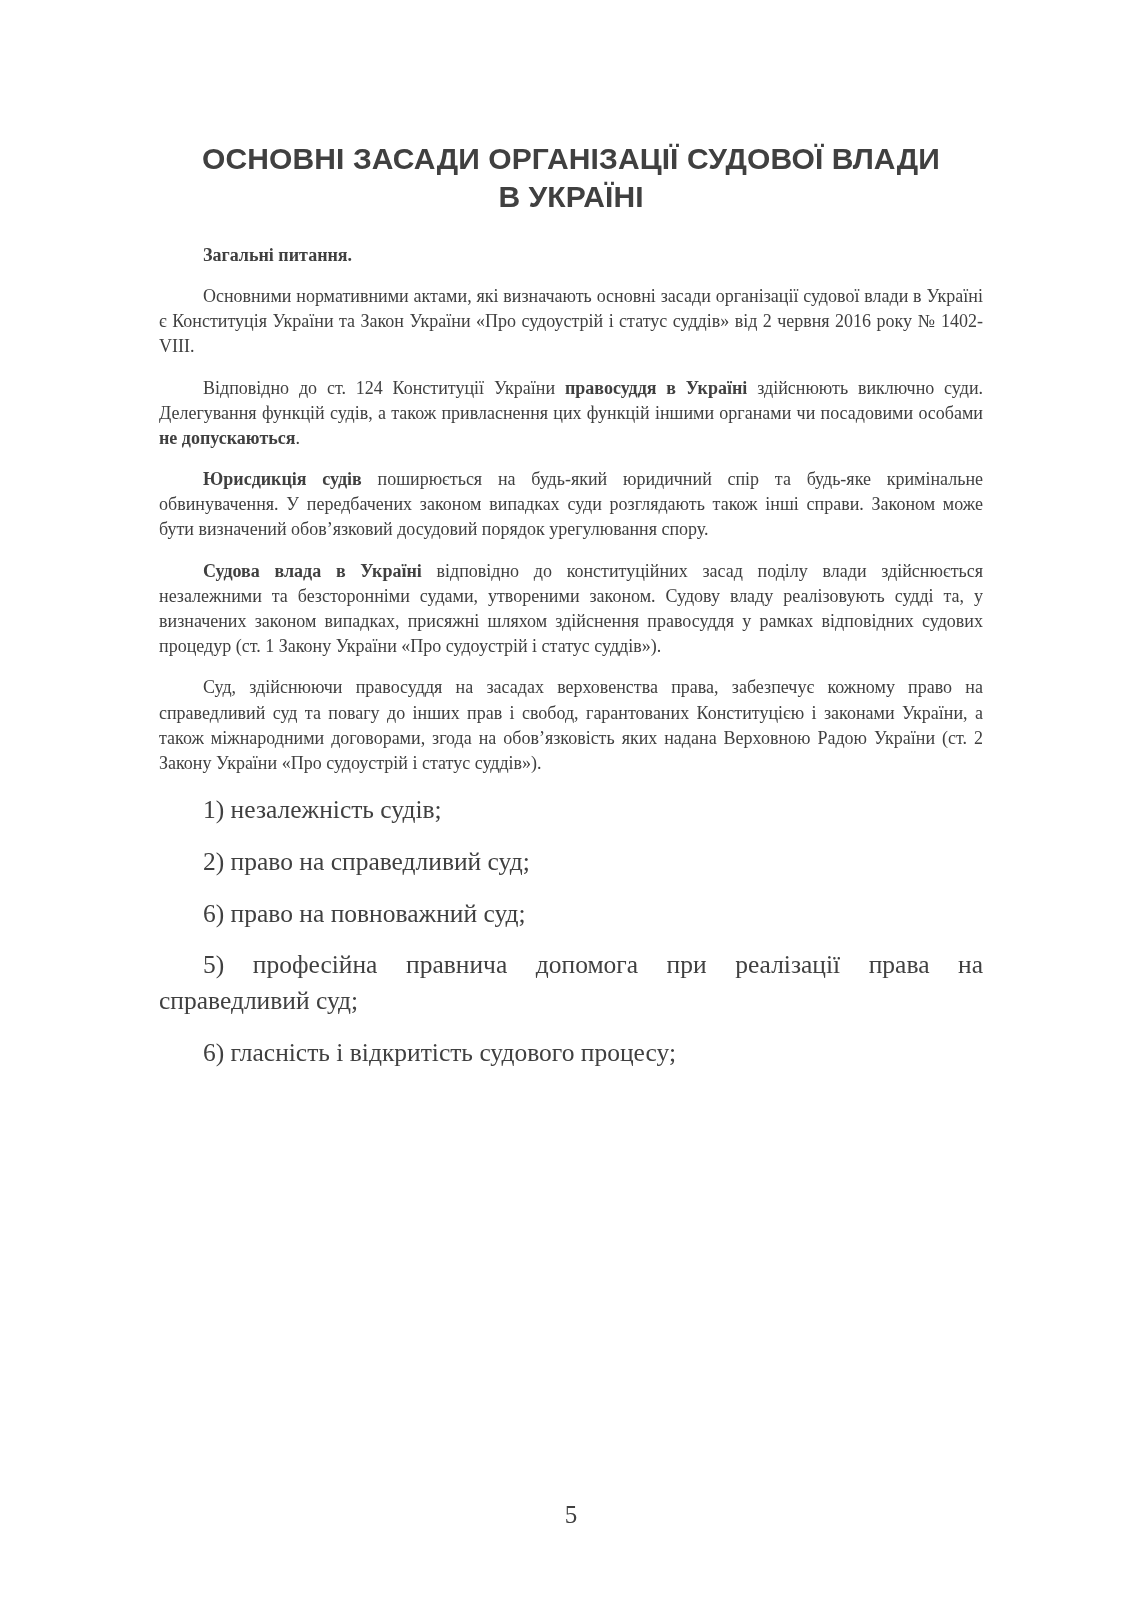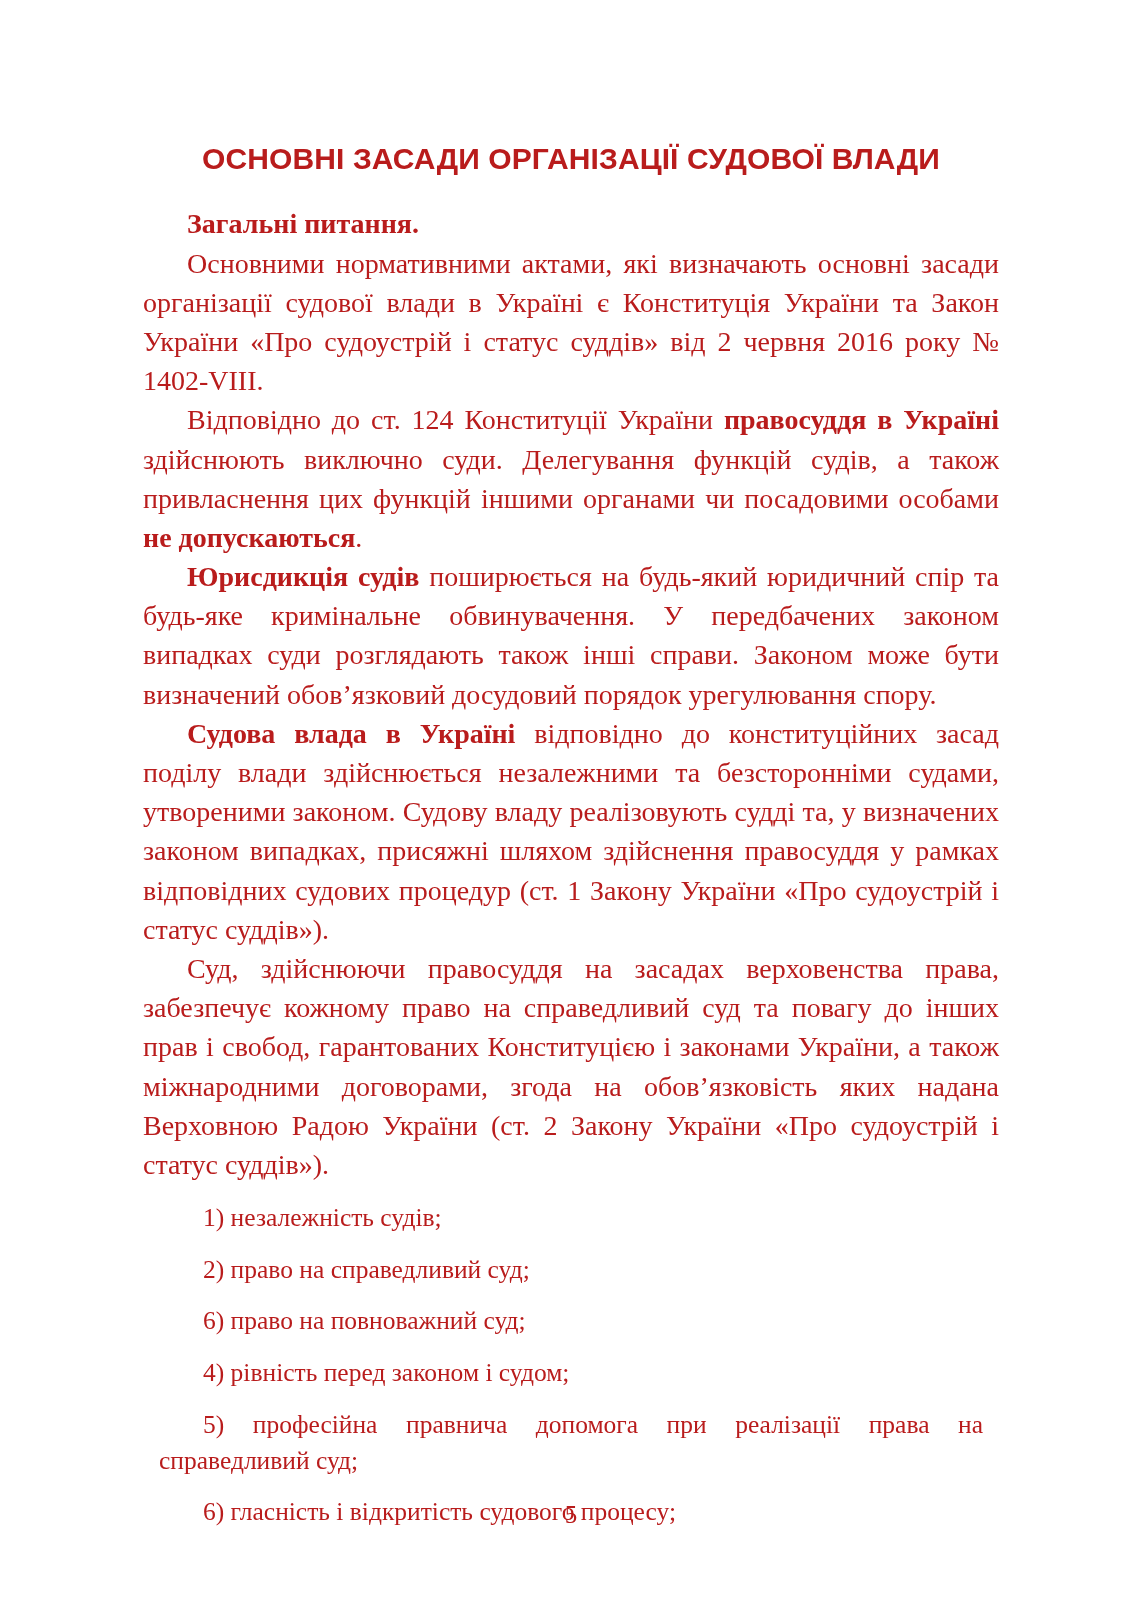--- a/index.html
+++ b/index.html
@@ -9,40 +9,40 @@
   }
   .page {
     position: relative;
     width: 1142px;
     height: 1615px;
     margin: 0 auto;
     background: #ffffff;
     box-sizing: border-box;
     padding: 140px 143px 60px 143px;
     font-family: "Liberation Serif", "DejaVu Serif", serif;
-    color: #b91c1c;
+    color: #404040;
   }
   .doc-title {
     font-family: "Liberation Sans", "DejaVu Sans", sans-serif;
     font-size: 30px;
     font-weight: bold;
     text-align: center;
     line-height: 1.28;
     margin: 0 0 26px 0;
     letter-spacing: 0.1px;
   }
   .doc-title .line2 {
     display: block;
   }
   p.body-par {
-    font-size: 28px;
+    font-size: 18px;
     line-height: 1.40;
     text-align: justify;
     text-justify: inter-word;
-    margin: 0;
+    margin: 16px;
     text-indent: 44px;
     hyphens: none;
   }
   p.list-item {
     font-size: 25.5px;
     line-height: 1.40;
     text-align: justify;
     margin: 16px;
     text-indent: 44px;
   }
@@ -62,35 +62,35 @@
     font-family: "Liberation Serif", "DejaVu Serif", serif;
   }
 </style>
 </head>
 <body>
 
 <div class="page">
 
   <h1 class="doc-title">
     <span>ОСНОВНІ ЗАСАДИ ОРГАНІЗАЦІЇ СУДОВОЇ ВЛАДИ</span>
+    <span class="line2">В УКРАЇНІ</span>
   </h1>
 
   <div id="body-container">
       <p class="body-par"><b>Загальні питання.</b></p>
       <p class="body-par"><span>Основними нормативними актами, які визначають основні засади організації судової влади в Україні є Конституція України  та Закон України «Про судоустрій і статус суддів» від 2 червня 2016 року № 1402-VIII.</span></p>
       <p class="body-par"><span>Відповідно до ст. 124 Конституції України </span><b>правосуддя в Україні</b><span> здійснюють виключно суди. Делегування функцій судів, а також привласнення цих функцій іншими органами чи посадовими особами </span><b>не допускаються</b><span>.</span></p>
       <p class="body-par"><b>Юрисдикція судів</b><span> поширюється на будь-який юридичний спір та будь-яке кримінальне обвинувачення. У передбачених законом випадках суди розглядають також інші справи. Законом може бути визначений обов’язковий досудовий порядок урегулювання спору.</span></p>
       <p class="body-par"><b>Судова влада в Україні</b><span> відповідно до конституційних засад поділу влади здійснюється незалежними та безсторонніми судами, утвореними законом. Судову владу реалізовують судді та, у визначених законом випадках, присяжні шляхом здійснення правосуддя у рамках відповідних судових процедур (ст. 1 Закону України «Про судоустрій і статус суддів»).</span></p>
       <p class="body-par"><span>Суд, здійснюючи правосуддя на засадах верховенства права, забезпечує кожному право на справедливий суд та повагу до інших прав і свобод, гарантованих Конституцією і законами України, а також міжнародними договорами, згода на обов’язковість яких надана Верховною Радою України (ст. 2 Закону України «Про судоустрій і статус суддів»).</span></p>
     </div>
 
   <div id="list-container">
       <p class="list-item nojust">1) незалежність судів;</p>
       <p class="list-item nojust">2) право на справедливий суд;</p>
       <p class="list-item nojust">6) право на повноважний суд;</p>
-      <p class="list-item nojust">4) рівність перед законом і судом;</p>
       <p class="list-item">5) професійна правнича допомога при реалізації права на справедливий суд;</p>
       <p class="list-item nojust">6) гласність і відкритість судового процесу;</p>
     </div>
 
   <div class="page-number">5</div>
 
 </div>
 
 </body></html>

